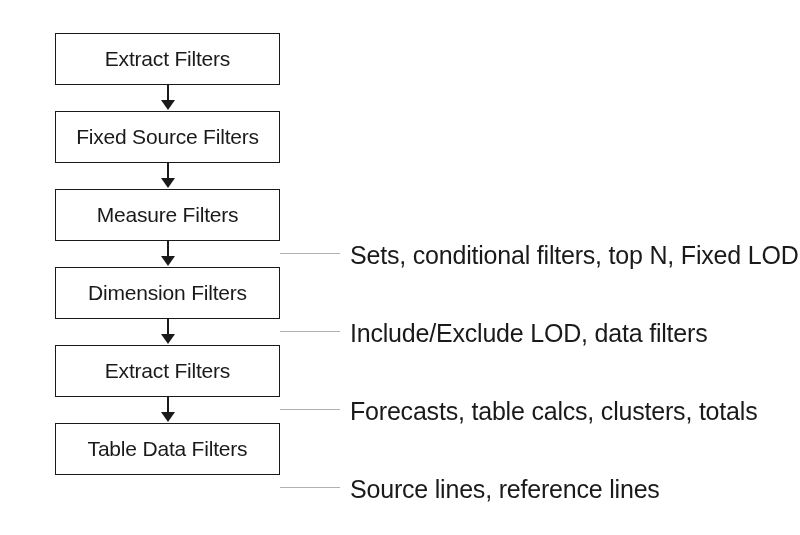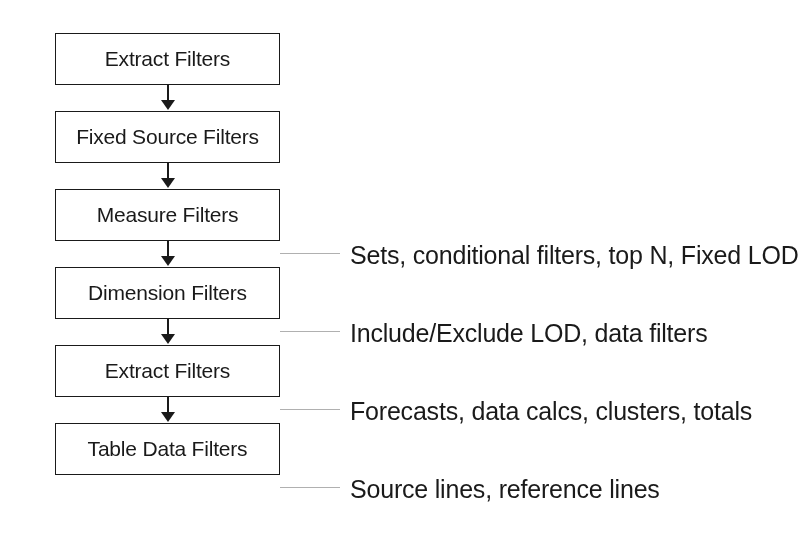--- a/index.html
+++ b/index.html
@@ -95,14 +95,14 @@
     <div class="head"></div>
   </div>
 
 <div class="annot-line" style="top:253px; left:280px; width:60px"></div>
 <div class="annot-line" style="top:331px; left:280px; width:60px"></div>
 <div class="annot-line" style="top:409px; left:280px; width:60px"></div>
 <div class="annot-line" style="top:487px; left:280px; width:60px"></div>
 
 <div class="annot-text" style="top:241px; left:350px">Sets, conditional filters, top N, Fixed LOD</div>
 <div class="annot-text" style="top:319px; left:350px">Include/Exclude LOD, data filters</div>
-<div class="annot-text" style="top:397px; left:350px">Forecasts, data calcs, clusters, totals</div>
+<div class="annot-text" style="top:397px; left:350px">Forecasts, table calcs, clusters, totals</div>
 <div class="annot-text" style="top:475px; left:350px">Source lines, reference lines</div>
 
 </body></html>

